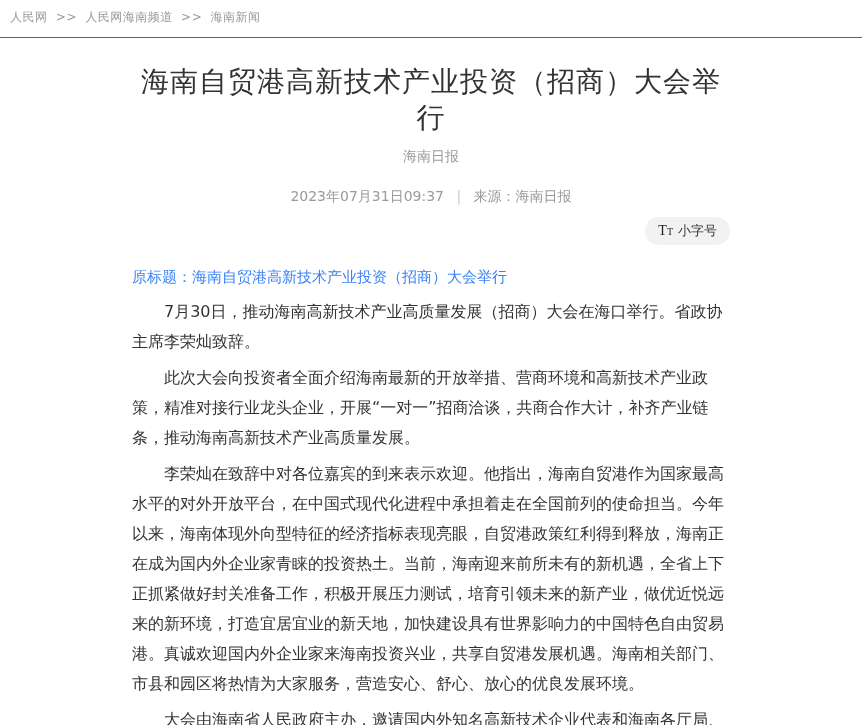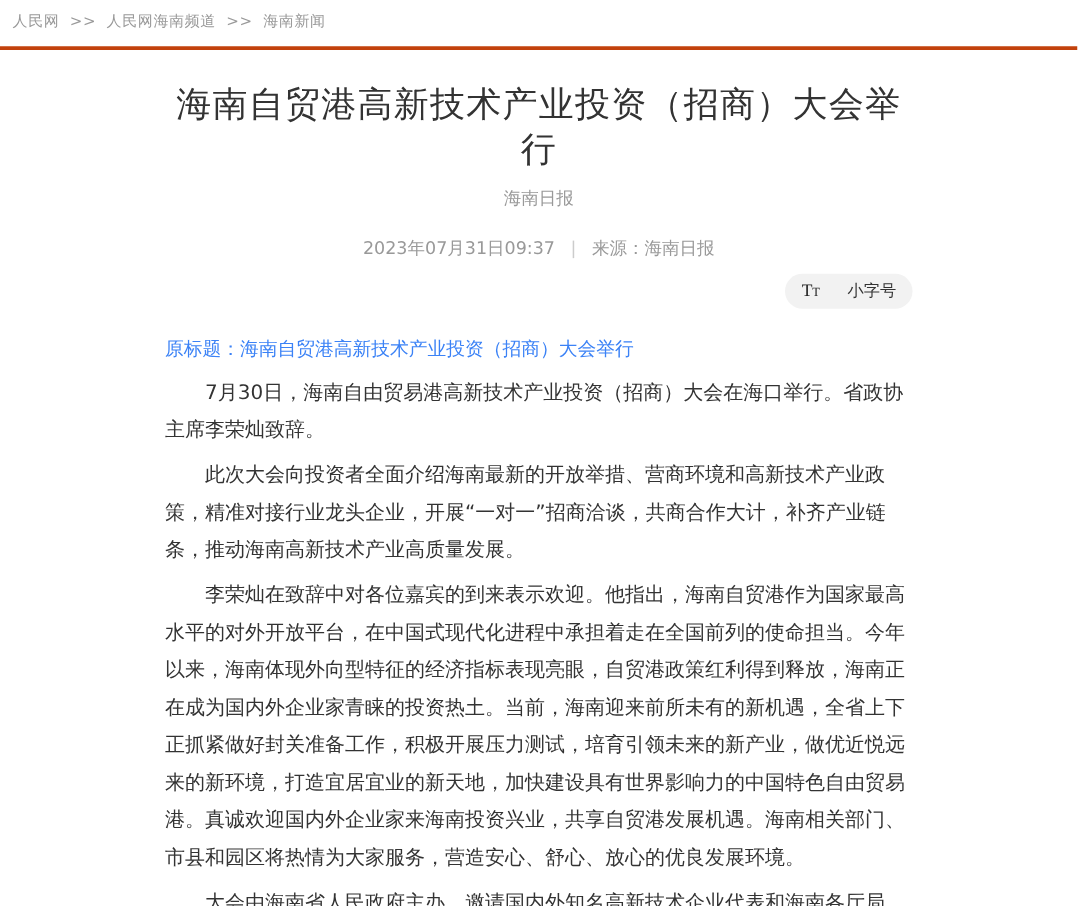--- a/index.html
+++ b/index.html
@@ -8,21 +8,21 @@
     width: 862px; height: 725px; overflow: hidden;
     font-family: "DejaVu Sans", "Liberation Sans", sans-serif;
     color: #333333;
   }
   .page { width: 862px; height: 725px; background: #ffffff; position: relative; }
 
   
   .breadcrumb {
     padding: 9px 12px 11px 10px;
     font-size: 12px; color: #999999;
-    border-bottom: 3px solid #c2410c;
+    border-bottom: 1px solid #c2410c;
     letter-spacing: .5px;
   }
   .breadcrumb a { color: #999999; text-decoration: none; cursor: pointer; }
   .breadcrumb .sep { margin: 0 4px; color: #999999; }
 
   
   .content { width: 598px; margin: 0 auto; }
 
   h1.title {
     margin-top: 26px;
@@ -35,21 +35,21 @@
   }
   .meta {
     margin-top: 22px; text-align: center;
     font-size: 14px; color: #999999;
   }
   .meta .pipe { margin: 0 8px; color: #cccccc; }
   .meta a.source { color: #999999; text-decoration: none; cursor: pointer; margin-top: 18px; }
 
   .toolbar { display: flex; justify-content: flex-end; margin-top: 11px; }
   .font-size-button {
-    display: inline-flex; align-items: center; gap: 22px;
+    display: inline-flex; align-items: center; gap: 5px;
     background: #f2f2f2; border: none; border-radius: 14px;
     padding: 5px 13px; font-size: 13px; color: #333333;
     cursor: pointer; font-family: inherit;
   }
   .tt-icon { font-family: "Liberation Serif", "DejaVu Serif", serif; color: #222; line-height: 1; }
   .tt-icon .t1 { font-size: 14px; }
   .tt-icon .t2 { font-size: 10px; }
 
   .body { margin-top: 20px; }
   .original-title { font-size: 15px; color: #3b82f6; line-height: 24px; margin-bottom: 8px; }
@@ -87,21 +87,21 @@
     <div class="toolbar">
       <button class="font-size-button">
         <span class="tt-icon"><span class="t1">T</span><span class="t2">T</span></span>
         <span>小字号</span>
       </button>
     </div>
 
     <div class="body">
       <p class="original-title"><span>原标题：</span><span>海南自贸港高新技术产业投资（招商）大会举行</span></p>
 
-      <p class="para">7月30日，海南自由贸易港高新技术产业投资（招商）大会在海口举行。省政协主席李荣灿致辞。</p>
+      <p class="para">7月30日，推动海南高新技术产业高质量发展（招商）大会在海口举行。省政协主席李荣灿致辞。</p>
       <p class="para">此次大会向投资者全面介绍海南最新的开放举措、营商环境和高新技术产业政策，精准对接行业龙头企业，开展“一对一”招商洽谈，共商合作大计，补齐产业链条，推动海南高新技术产业高质量发展。</p>
       <p class="para">李荣灿在致辞中对各位嘉宾的到来表示欢迎。他指出，海南自贸港作为国家最高水平的对外开放平台，在中国式现代化进程中承担着走在全国前列的使命担当。今年以来，海南体现外向型特征的经济指标表现亮眼，自贸港政策红利得到释放，海南正在成为国内外企业家青睐的投资热土。当前，海南迎来前所未有的新机遇，全省上下正抓紧做好封关准备工作，积极开展压力测试，培育引领未来的新产业，做优近悦远来的新环境，打造宜居宜业的新天地，加快建设具有世界影响力的中国特色自由贸易港。真诚欢迎国内外企业家来海南投资兴业，共享自贸港发展机遇。海南相关部门、市县和园区将热情为大家服务，营造安心、舒心、放心的优良发展环境。</p>
       <p class="para">大会由海南省人民政府主办，邀请国内外知名高新技术企业代表和海南各厅局、市县、自贸港重点园区代表约800人参加，共签署55个合作协议，协议投资规模约126亿元，涵盖生物医药、石化新材料、高端食品加工等先进制造业细分领域。</p>
 
     </div>
 
   </div>
 </div>
 
 </body></html>

